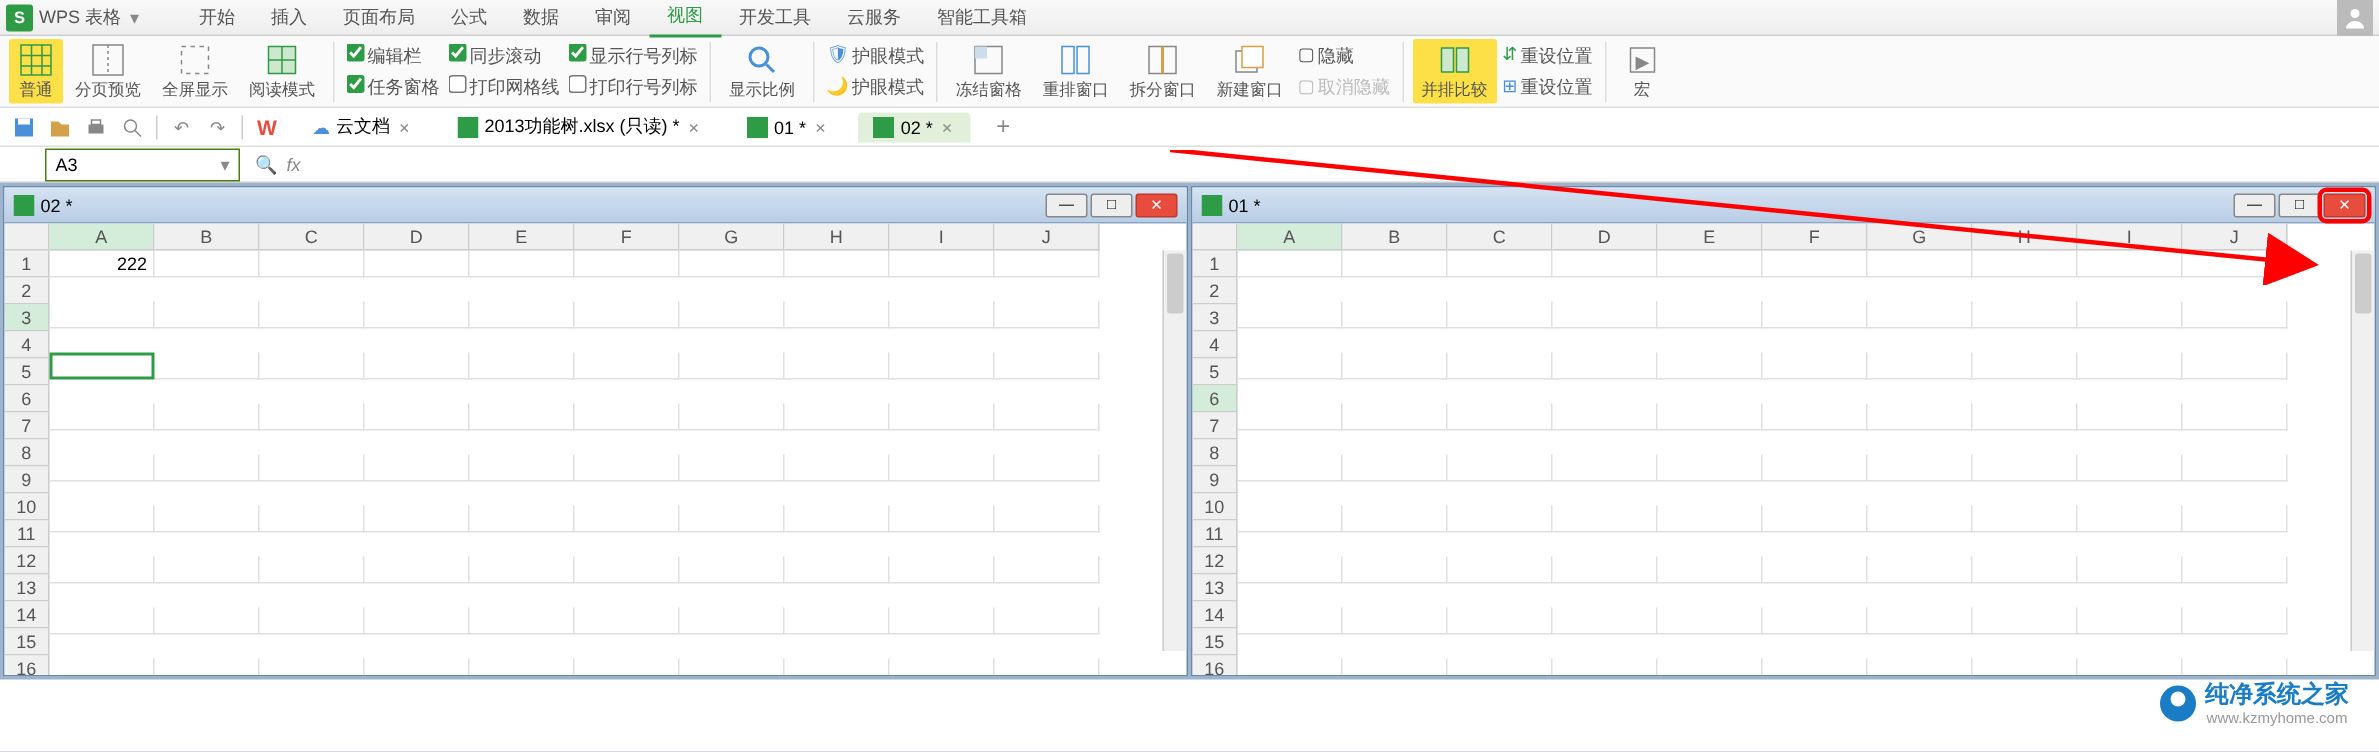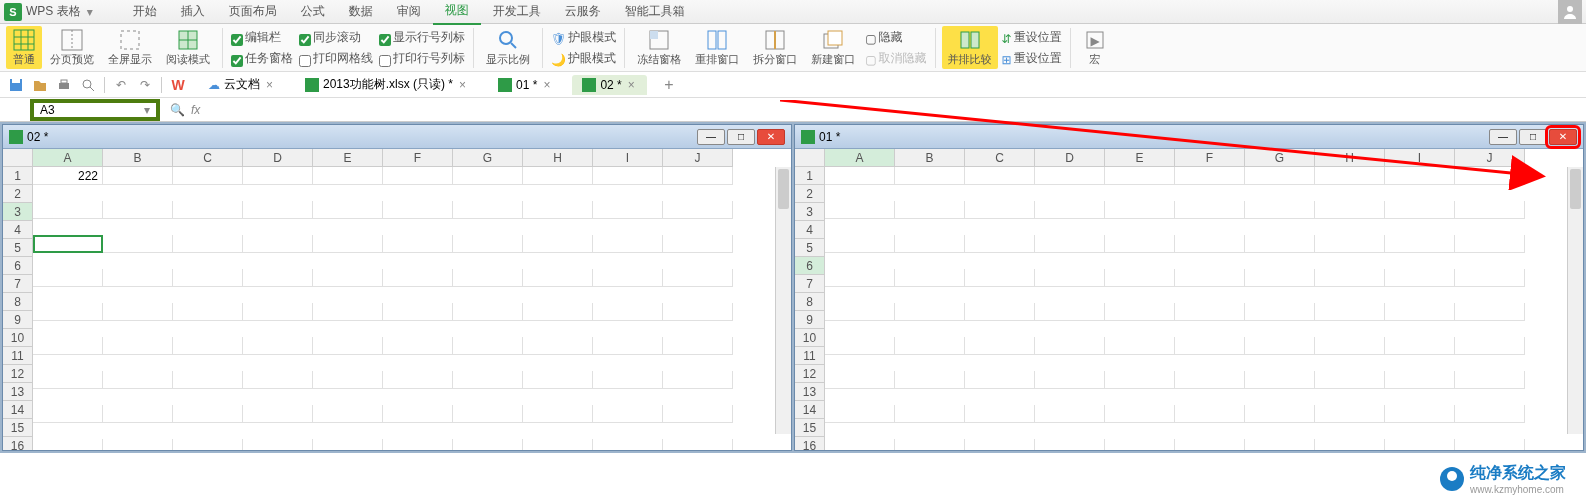--- a/index.html
+++ b/index.html
@@ -11,32 +11,32 @@
 .user-icon { margin-left:auto; width:24px; height:24px; background:#bbb; display:flex; align-items:center; justify-content:center; }
 .menubar { height:24px; background:#fff; display:flex; align-items:center; border-bottom:1px solid #ddd; padding-left:140px; }
 .menu-item { padding:4px 12px; color:#555; cursor:pointer; }
 .menu-item.active { color:#2e9b47; border-bottom:2px solid #2e9b47; }
 .ribbon { height:48px; background:#fafafa; display:flex; align-items:center; padding:0 6px; border-bottom:1px solid #ddd; gap:2px; }
 .rb-btn { display:flex; flex-direction:column; align-items:center; justify-content:center; padding:2px 6px; cursor:pointer; border-radius:2px; min-width:36px; }
 .rb-btn.active { background:#fde047; }
 .rb-icon { width:24px; height:24px; display:flex; align-items:center; justify-content:center; }
 .rb-label { font-size:11px; color:#555; white-space:nowrap; }
 .rb-sep { width:1px; height:40px; background:#ddd; margin:0 4px; }
-.rb-check { display:flex; align-items:flex-end; gap:2px; font-size:11px; color:#555; padding:1px 2px; cursor:pointer; }
+.rb-check { display:flex; align-items:flex-start; gap:2px; font-size:11px; color:#555; padding:1px 2px; cursor:pointer; }
 .rb-check input { width:12px; height:12px; accent-color:#2e9b47; }
 .rb-col { display:flex; flex-direction:column; gap:2px; }
 .qat { height:26px; background:#fff; display:flex; align-items:center; padding:0 6px; gap:4px; border-bottom:1px solid #ddd; }
 .qat-btn { width:20px; height:20px; display:flex; align-items:center; justify-content:center; cursor:pointer; border-radius:2px; }
 .qat-sep { width:1px; height:16px; background:#ccc; margin:0 2px; }
 .doc-tab { display:flex; align-items:center; gap:4px; padding:3px 10px; cursor:pointer; border-radius:3px 3px 0 0; margin-left:6px; }
 .doc-tab.active { background:#e2efda; }
 .doc-tab-close { color:#888; cursor:pointer; padding:0 2px; }
 .doc-icon { width:14px; height:14px; }
 .formula-bar { height:24px; background:#fff; display:flex; align-items:center; border-bottom:1px solid #ccc; }
-.name-box { width:130px; height:22px; border:4px solid #4d7c0f; margin-left:30px; display:flex; align-items:center; padding:0 6px; }
+.name-box { width:130px; height:22px; border:1px solid #4d7c0f; margin-left:30px; display:flex; align-items:center; padding:0 6px; }
 .name-box-dd { margin-left:auto; color:#888; }
 .fx-area { display:flex; align-items:center; gap:6px; margin-left:10px; color:#888; }
 .workspace { height:331px; display:flex; background:#9db4cc; padding:2px; gap:2px; }
 .pane { flex:1; background:#fff; display:flex; flex-direction:column; border:1px solid #6b8aab; position:relative; }
 .pane-title { height:24px; background:linear-gradient(#d5e3f3,#b8cde5); display:flex; align-items:center; padding:0 6px; gap:4px; border-bottom:1px solid #8aa5c3; }
 .pane-ctrls { margin-left:auto; display:flex; gap:2px; }
 .pane-ctrl { width:28px; height:16px; border:1px solid #888; background:#eee; display:flex; align-items:center; justify-content:center; cursor:pointer; font-size:10px; border-radius:2px; }
 .pane-ctrl.close { background:#e74c3c; color:#fff; border-color:#c0392b; }
 .pane-ctrl.close.highlighted { outline:3px solid #f00; outline-offset:1px; }
 .sheet { flex:1; display:flex; overflow:hidden; position:relative; }
@@ -47,21 +47,21 @@
 .row-headers { position:absolute; top:18px; left:0; width:30px; bottom:16px; }
 .row-h { width:30px; height:18px; background:#f0f0f0; border-right:1px solid #ccc; border-bottom:1px solid #ccc; display:flex; align-items:center; justify-content:center; color:#555; }
 .row-h.sel { background:#d4edda; }
 .cells { position:absolute; top:18px; left:30px; right:16px; bottom:16px; }
 .cell-row { display:flex; height:34px; }
 .cell { width:70px; height:18px; border-right:1px solid #e0e0e0; border-bottom:1px solid #e0e0e0; padding:0 4px; display:flex; align-items:center; justify-content:flex-end; }
 .cell.selected { border:2px solid #2e9b47; z-index:1; position:relative; }
 .vscroll { position:absolute; top:18px; right:0; width:16px; bottom:16px; background:#f0f0f0; border-left:1px solid #ccc; }
 .vscroll-thumb { position:absolute; left:2px; right:2px; top:2px; height:40px; background:#ccc; border-radius:2px; }
 .arrow-annotation { position:absolute; top:100px; left:780px; width:780px; height:90px; pointer-events:none; z-index:100; }
-.watermark { position:absolute; bottom:6px; right:20px; z-index:50; display:flex; align-items:center; gap:6px; color:#1a7cc4; font-weight:bold; }
+.watermark { position:absolute; bottom:16px; right:20px; z-index:50; display:flex; align-items:center; gap:6px; color:#1a7cc4; font-weight:bold;text-align:center; }
 .watermark .wm-sub { color:#999; font-size:10px; font-weight:normal; }
 .wm-icon { width:24px; height:24px; background:#1a7cc4; border-radius:50%; position:relative; }
 .wm-icon::after { content:""; position:absolute; width:10px; height:10px; background:#fff; border-radius:50%; top:4px; left:7px; }
 svg { display:block; }
 </style>
 </head>
 <body>
 
 <div class="titlebar">
   <div class="app-logo">S</div>

